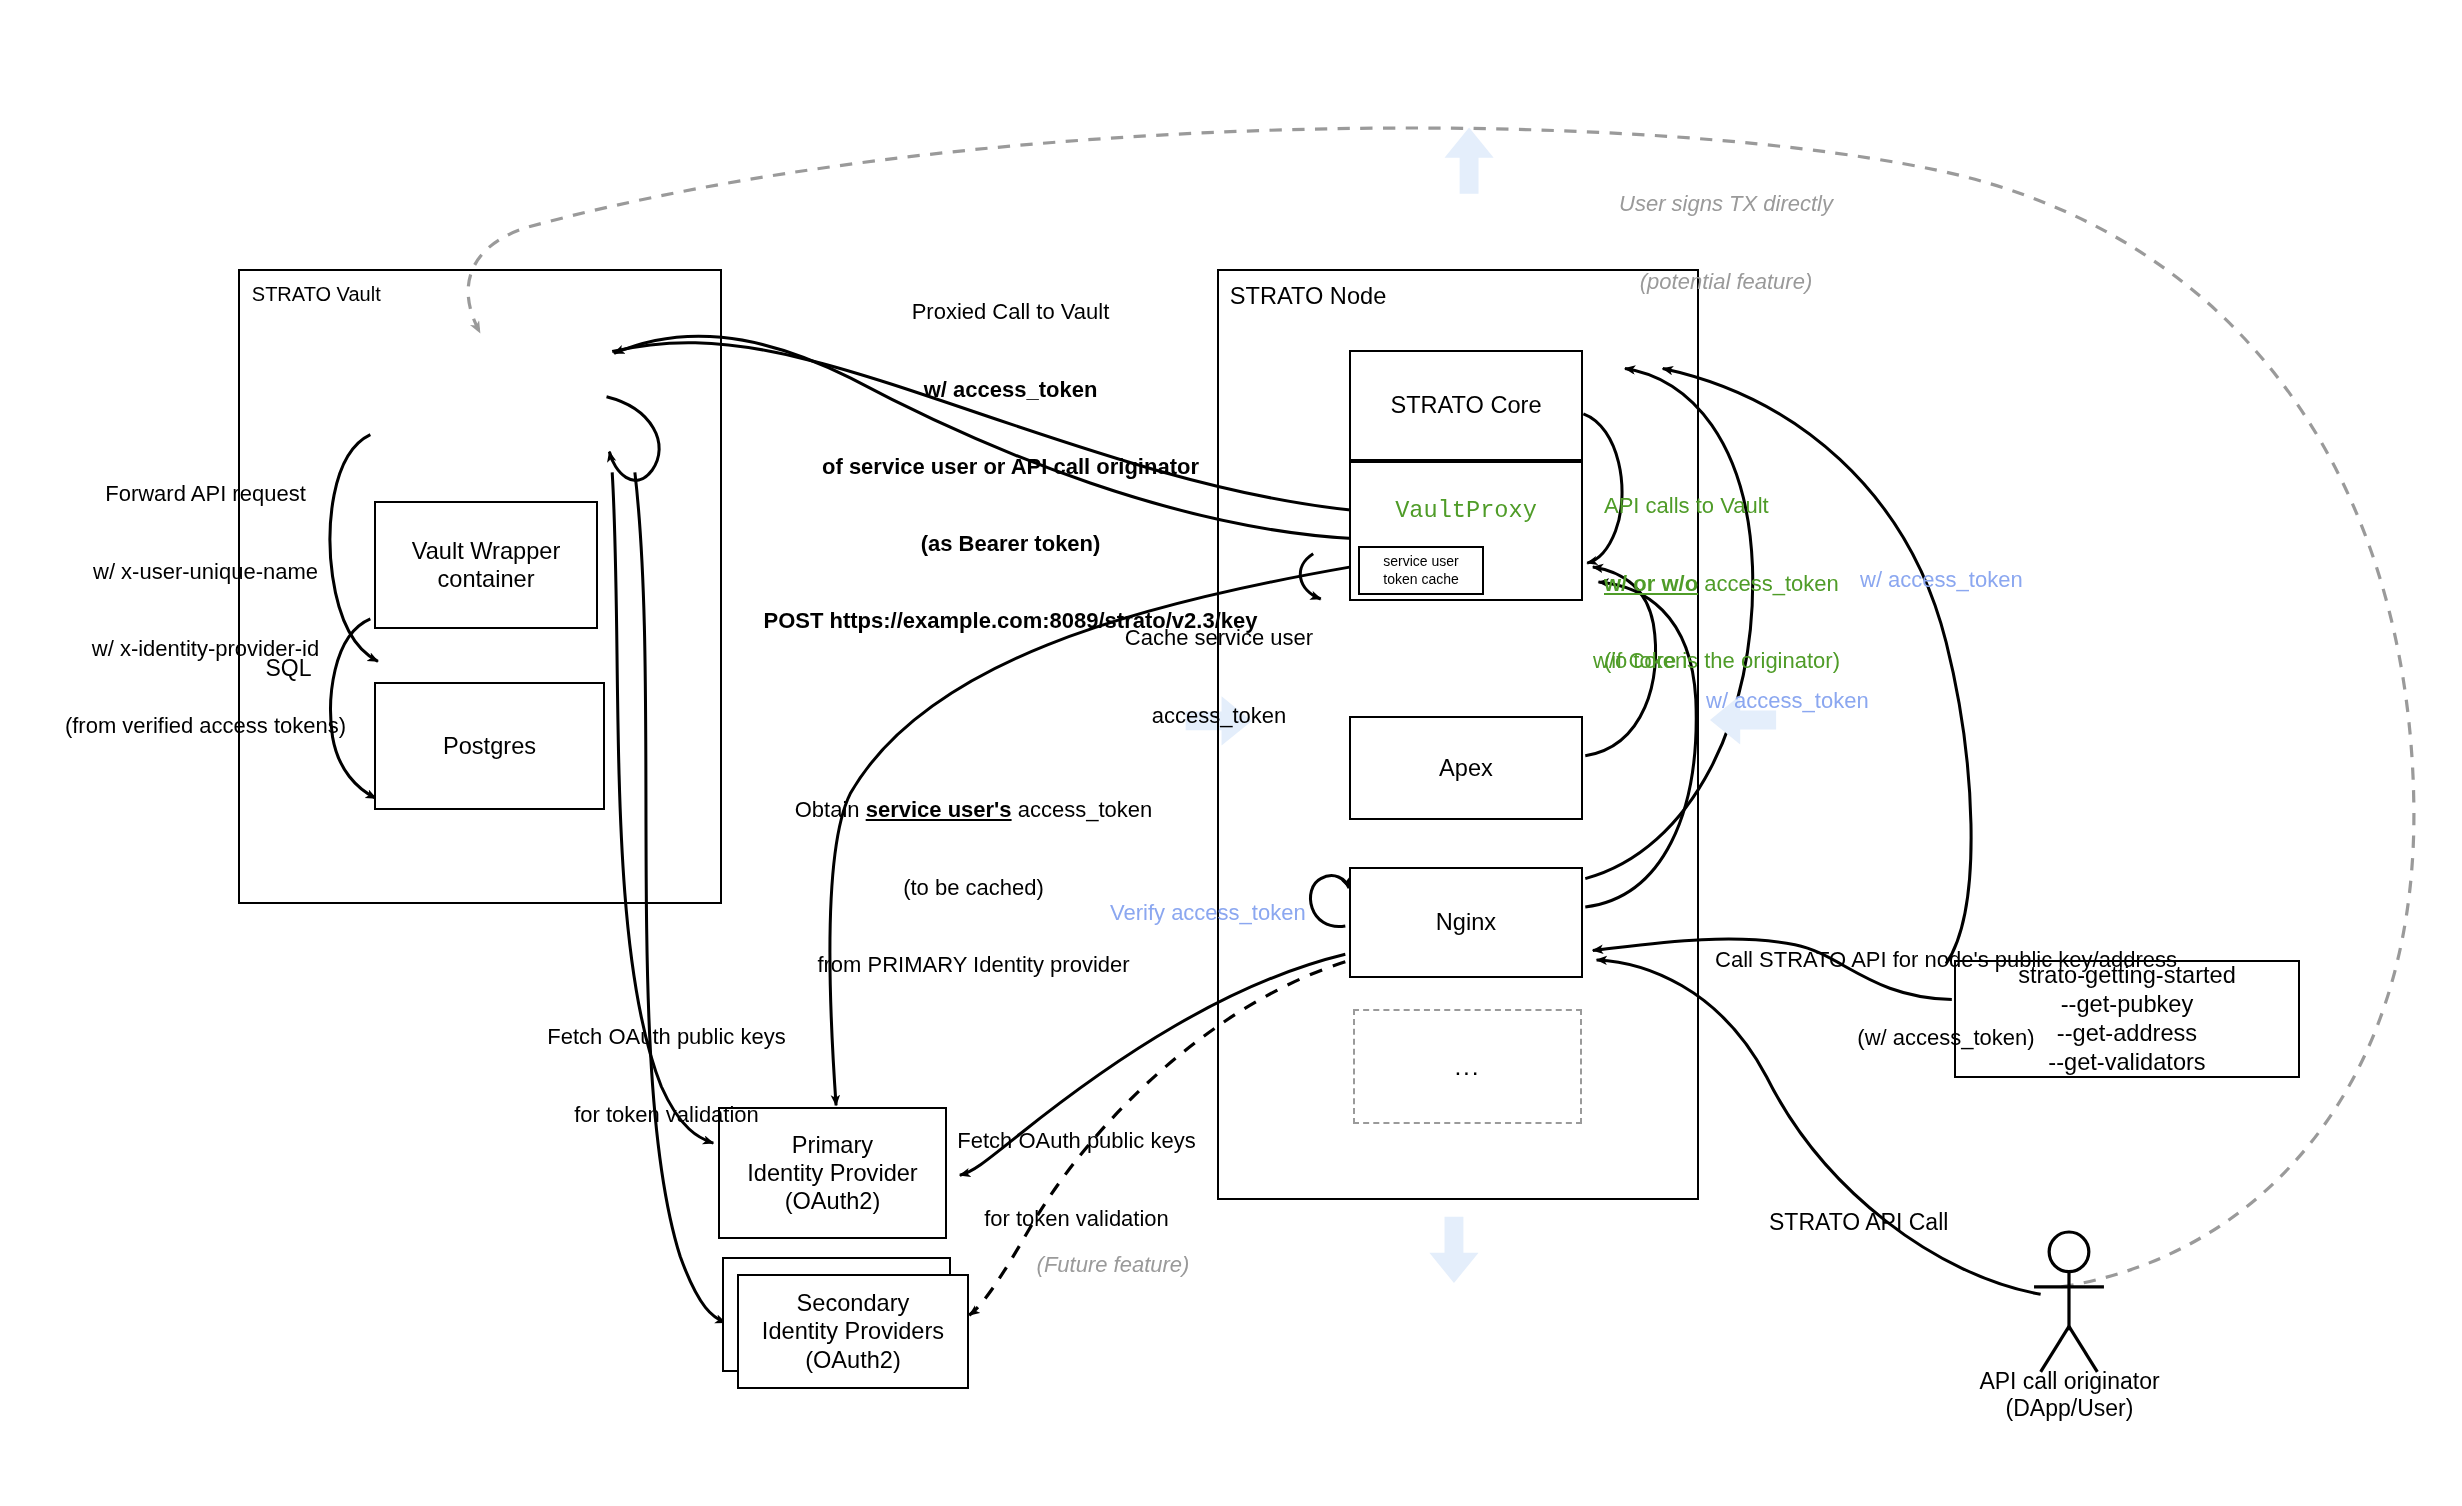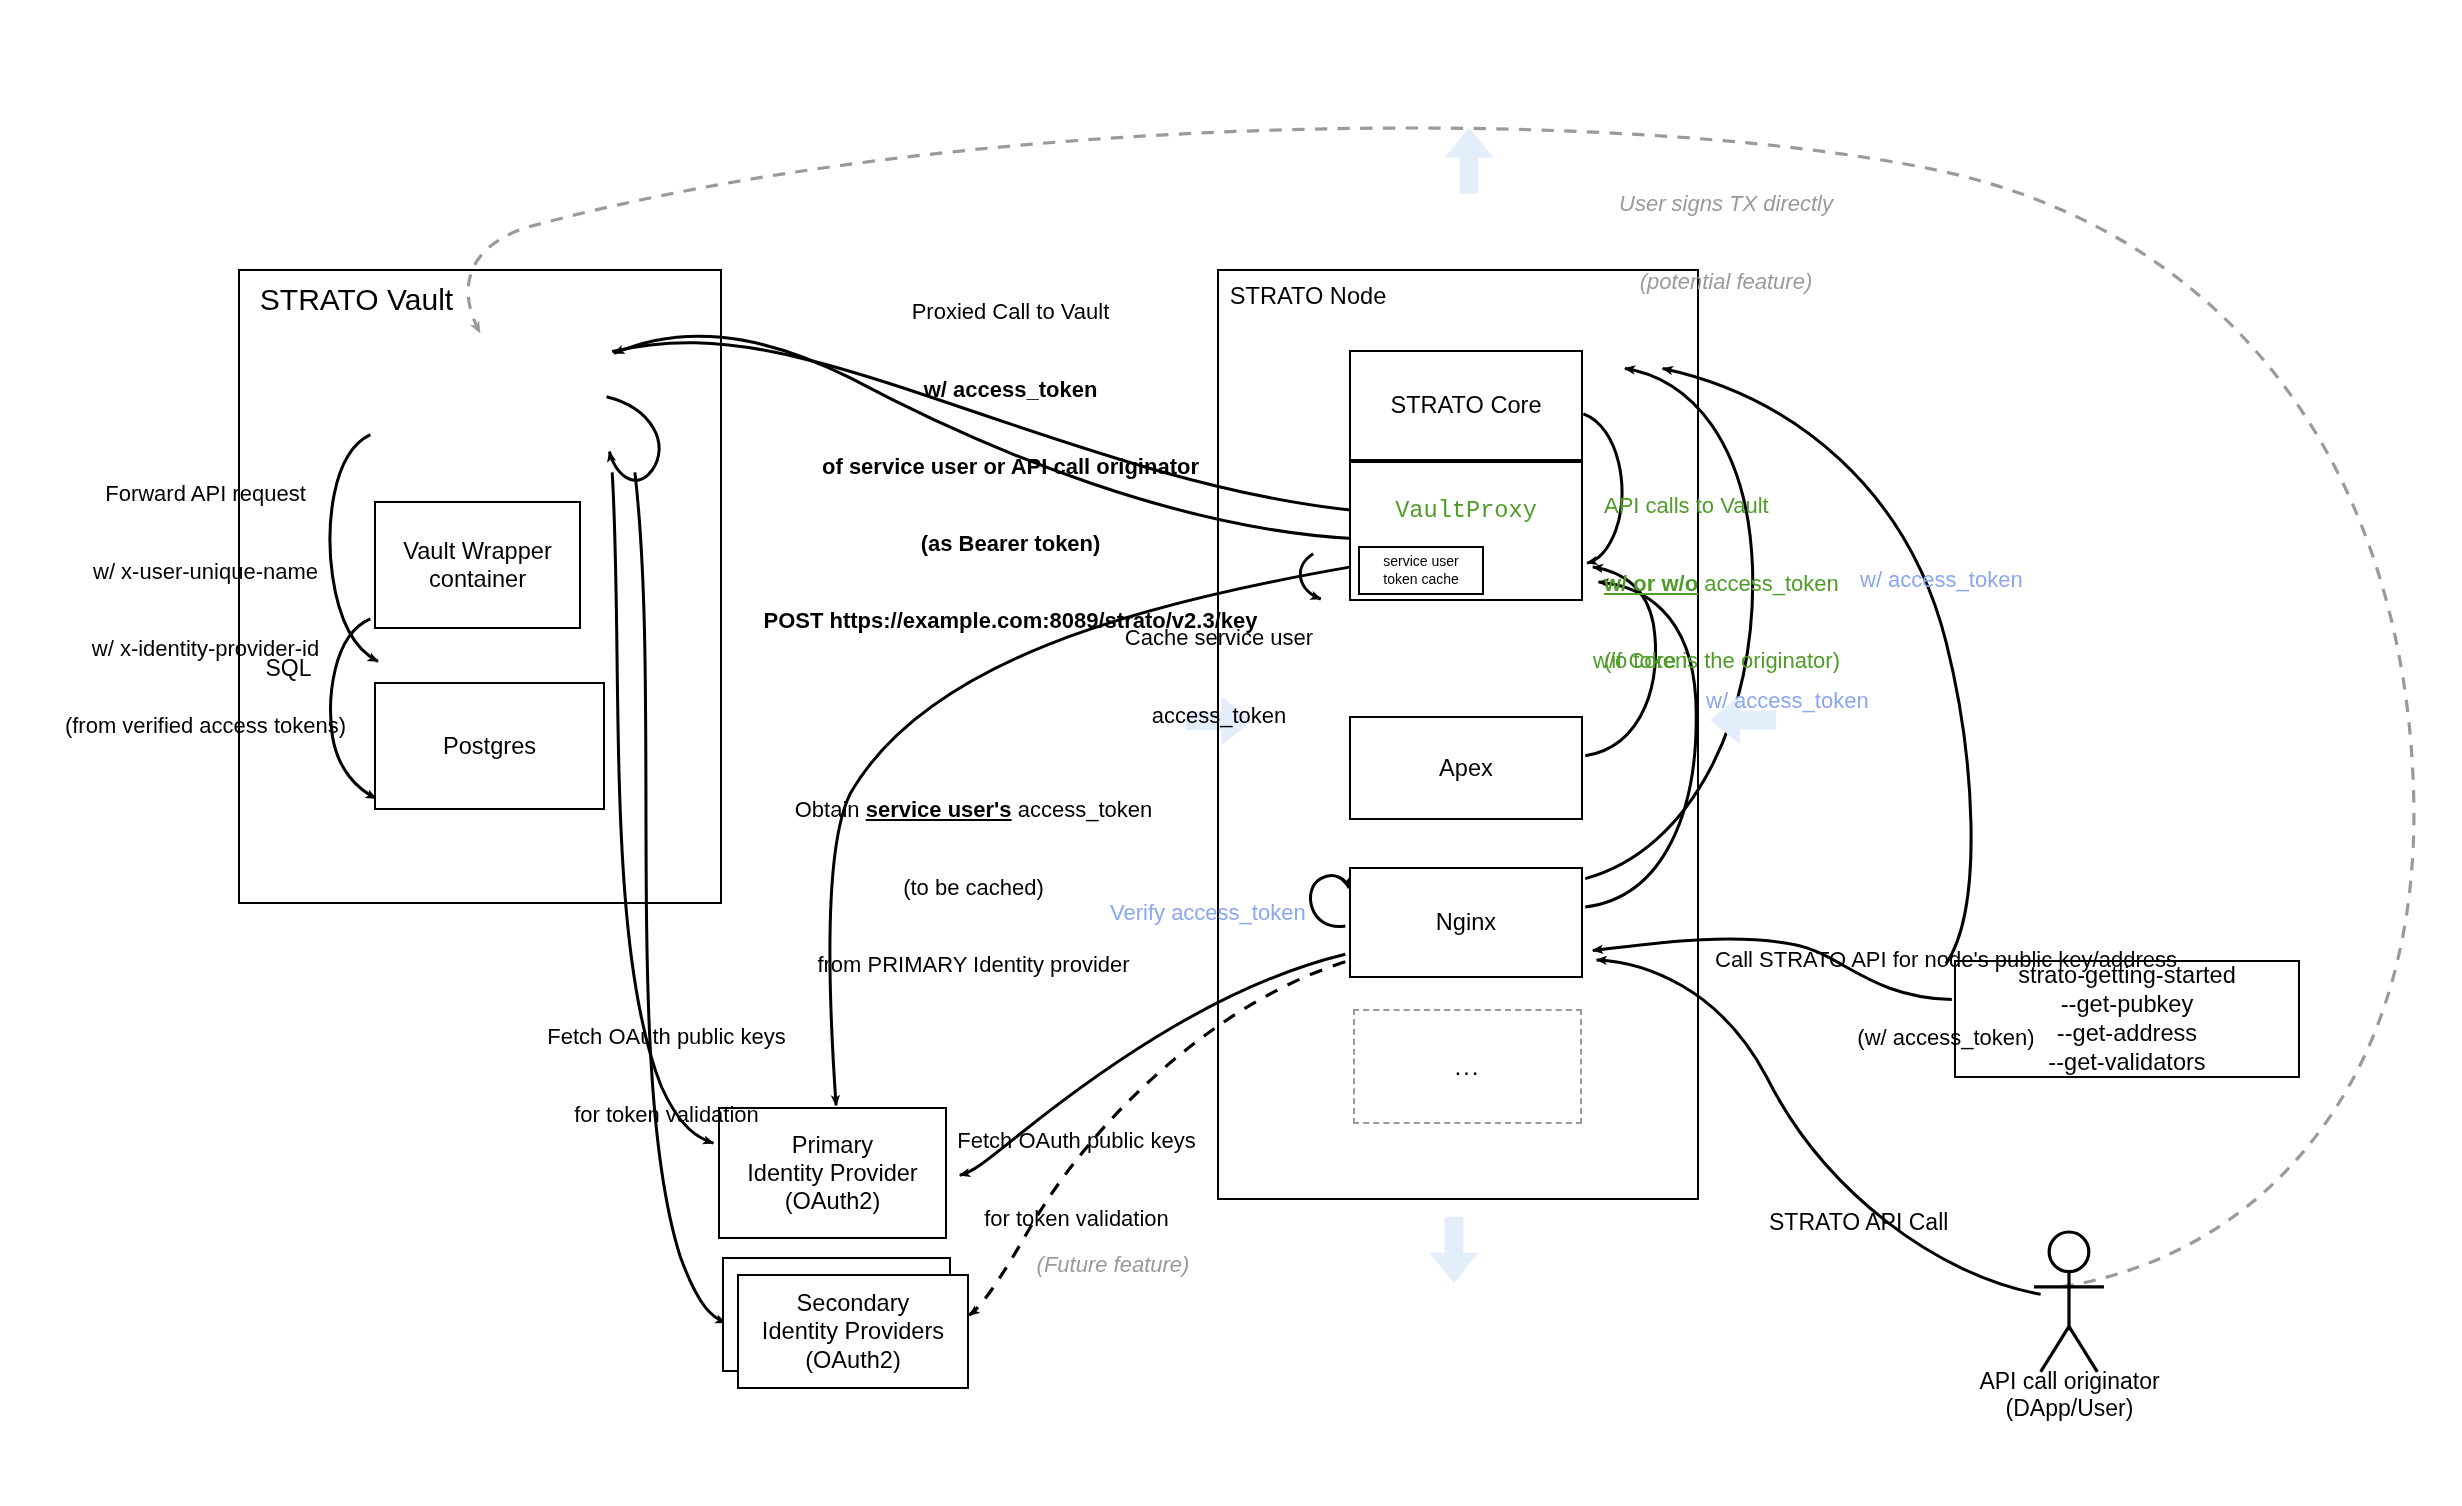--- a/index.html
+++ b/index.html
@@ -84,27 +84,27 @@
 
     <g fill="#e4eefb">
       <path d="M1545,205 l0,-38 l-16,0 l26,-32 l26,32 l-16,0 l0,38 Z"></path>
       <path d="M1255,753 l38,0 l0,-16 l32,26 l-32,26 l0,-16 l-38,0 Z"></path>
       <path d="M1880,752 l-38,0 l0,-16 l-32,26 l32,26 l0,-16 l38,0 Z"></path>
       <path d="M1529,1288 l0,38 l-16,0 l26,32 l26,-32 l-16,0 l0,-38 Z"></path>
     </g>
   </svg>
 
   <div class="group" style="left:238px;top:269px;width:484px;height:635px;"></div>
-  <div class="grouptitle" style="left:248px;top:283px;font-size:30px;margin-left:8px;">STRATO Vault</div>
+  <div class="grouptitle" style="left:248px;top:283px;font-size:20px;">STRATO Vault</div>
 
   <div class="group" style="left:1217px;top:269px;width:482px;height:931px;"></div>
   <div class="grouptitle" style="left:1226px;top:283px;font-size:23.6px;">STRATO Node</div>
 
 
-  <div class="box" style="left:374px;top:501px;width:207px;height:128px;font-size:23.6px;">
+  <div class="box" style="left:374px;top:501px;width:224px;height:128px;font-size:23.6px;">
     <span style="white-space:pre-line;">Vault Wrapper
 container</span>
   </div>
 
   <div class="box" style="left:374px;top:682px;width:231px;height:128px;font-size:23.6px;">Postgres</div>
 
   <div class="box" style="left:1349px;top:350px;width:234px;height:111px;font-size:23.6px;">STRATO Core</div>
 
   <div class="box" style="left:1349px;top:461px;width:234px;height:140px;font-size:23.6px;align-items:flex-start;padding-top:34px;font-family:Liberation Mono, monospace;">
     <span class="green">VaultProxy</span>

